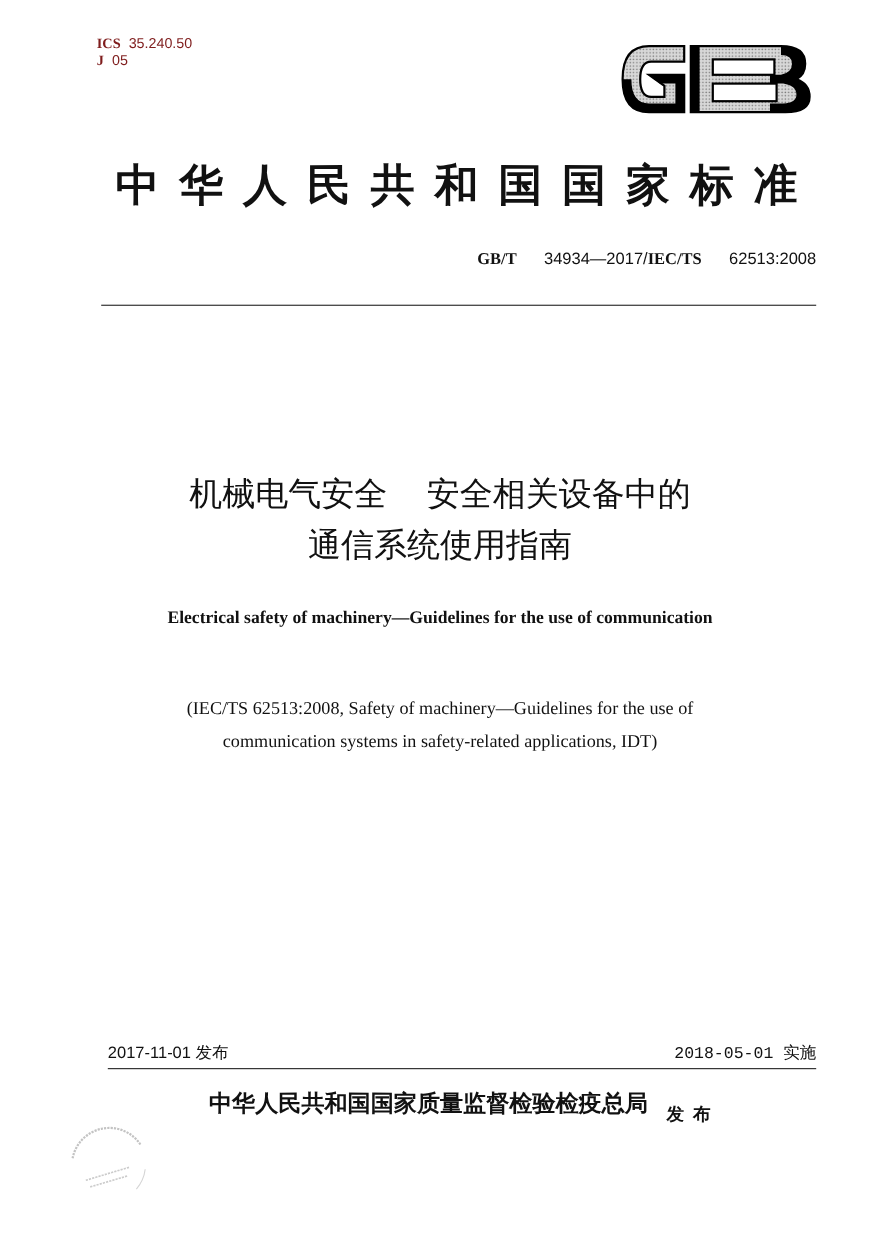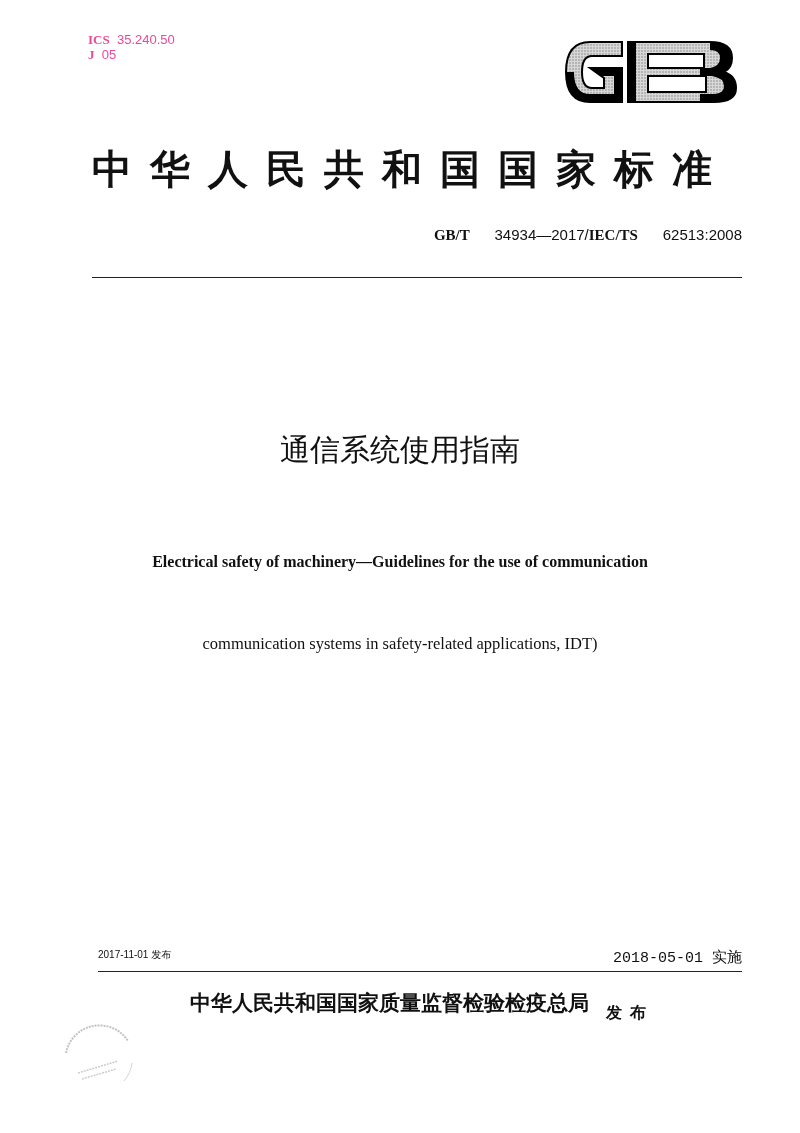--- a/index.html
+++ b/index.html
@@ -1,32 +1,32 @@
 <!DOCTYPE html>
 <html><head>
 <meta charset="utf-8">
 <style>
   html, body { margin: 0; padding: 0; background: #ffffff; }
   body { width: 800px; height: 1133px; position: relative; overflow: hidden; color: #111; font-family: "DejaVu Serif", serif; }
   .abs { position: absolute; }
-  .ics { left: 88px; top: 32px; font-family: "Liberation Serif", serif; font-size: 13px; line-height: 15px; color: #ec4899; }
+  .ics { left: 88px; top: 32px; font-family: "Liberation Serif", serif; font-size: 13px; line-height: 15px; color: #7f1d1d; }
   .ics b { font-weight: bold; margin-right: 4px; }
   .ics span.num { font-family: "Liberation Sans", sans-serif; }
   .gb-logo { left: 560px; top: 38px; width: 190px; height: 68px; }
-  .national-title { left: 92px; top: 144px; width: 660px; font-family: "DejaVu Serif", serif; font-weight: bold; font-size: 40px; letter-spacing: 18px; white-space: nowrap; line-height: 50px; }
+  .national-title { left: 105px; top: 144px; width: 660px; font-family: "DejaVu Serif", serif; font-weight: bold; font-size: 40px; letter-spacing: 18px; white-space: nowrap; line-height: 50px; }
   .std-number { right: 58px; top: 226px; font-size: 15px; white-space: nowrap; }
   .std-number .prefix { font-family: "Liberation Serif", serif; font-weight: bold; }
   .std-number .rest { font-family: "Liberation Sans", sans-serif; margin-left: 20px; }
   .std-number .mid { font-family: "Liberation Serif", serif; font-weight: bold; margin-top: 12px; }
   .rule-top { left: 92px; top: 277px; width: 650px; height: 1px; background: #222; }
   .cn-title { left: 0; width: 800px; text-align: center; font-family: "DejaVu Sans", sans-serif; font-size: 30px; line-height: 46px; top: 427px; font-weight: normal; }
   .cn-title .l1 .gap { display: inline-block; width: 36px; }
   .en-title { left: 0; width: 800px; text-align: center; top: 549px; font-family: "Liberation Serif", serif; font-weight: bold; font-size: 16px; line-height: 26px; }
   .en-sub { left: 0; width: 800px; text-align: center; top: 629px; font-family: "Liberation Serif", serif; font-size: 16.5px; line-height: 30px; }
-  .date-left { left: 98px; top: 948px; font-family: "Liberation Sans", sans-serif; font-size: 10px; }
+  .date-left { left: 98px; top: 948px; font-family: "Liberation Sans", sans-serif; font-size: 15px; }
   .date-right { right: 58px; top: 948px; font-family: Liberation Mono, monospace; font-size: 15px; margin-left: 33px; }
   .rule-bottom { left: 98px; top: 971px; width: 644px; height: 1px; background: #222; }
   .issuer { left: 190px; top: 990px; font-family: "DejaVu Serif", serif; font-weight: bold; font-size: 21px; line-height: 26px; }
   .issuer .row2 { letter-spacing: 11.5px; }
   .issue-label { left: 606px; top: 1003px; font-family: "DejaVu Serif", serif; font-weight: bold; font-size: 16px; letter-spacing: 8px; }
   .stamp { left: 58px; top: 1023px; width: 82px; height: 60px; opacity: 0.5; }
 </style>
 </head>
 <body>
 
@@ -58,28 +58,30 @@
 
 <div class="abs std-number">
   <span class="prefix">GB/T</span>
   <span class="rest">34934—2017/</span><span class="mid">IEC/TS</span>
   <span class="rest">62513:2008</span>
 </div>
 
 <div class="abs rule-top"></div>
 
 <div class="abs cn-title">
+  <div class="l1"><span>机械电气安全</span><span class="gap"></span><span>安全相关设备中的</span></div>
   <div>通信系统使用指南</div>
 </div>
 
 <div class="abs en-title">
   <div>Electrical safety of machinery—Guidelines for the use of communication</div>
 </div>
 
 <div class="abs en-sub">
+  <div>(IEC/TS 62513:2008, Safety of machinery—Guidelines for the use of</div>
   <div>communication systems in safety-related applications, IDT)</div>
 </div>
 
 <div class="abs date-left">
   <span>2017-11-01</span>
   <span>发布</span>
 </div>
 <div class="abs date-right">
   <span>2018-05-01</span>
   <span>实施</span>

